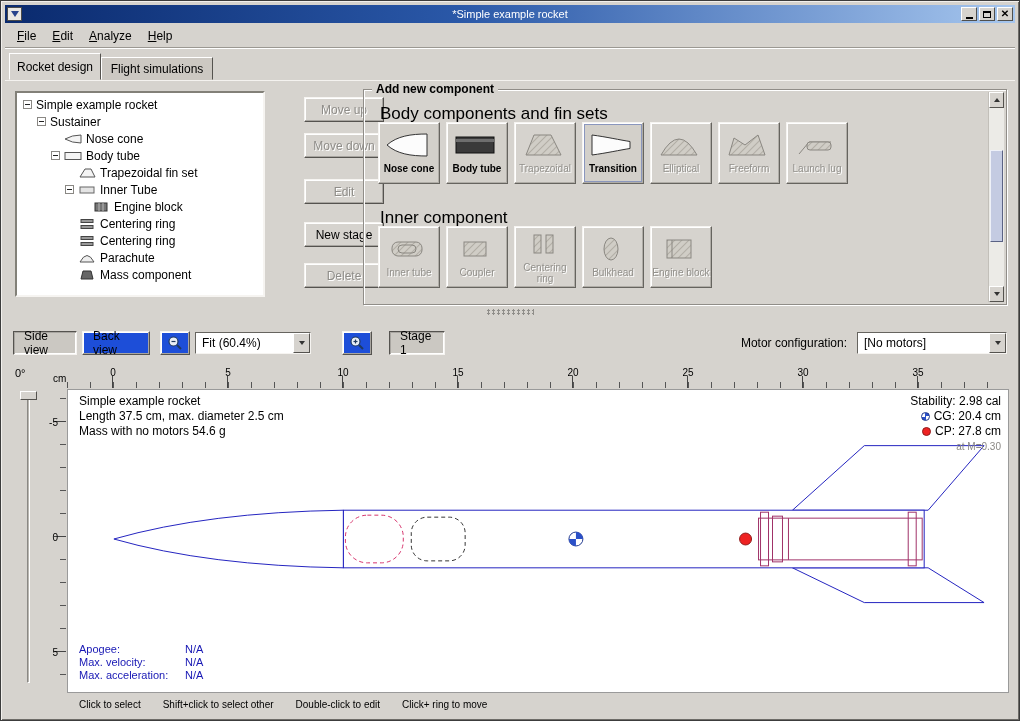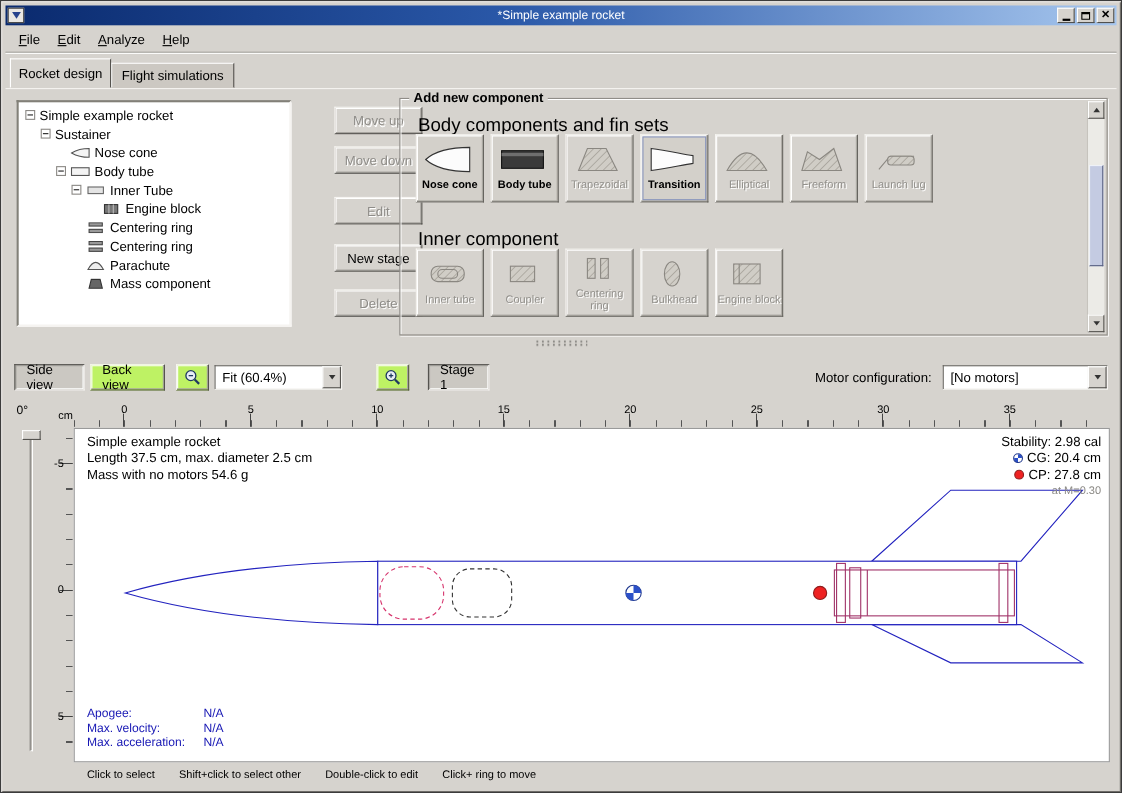--- a/index.html
+++ b/index.html
@@ -61,21 +61,21 @@
   .vs-up{top:0;} .vs-down{bottom:0;}
   .tri-up{width:0;height:0;border-left:3px solid transparent;border-right:3px solid transparent;border-bottom:4px solid #333;}
   .tri-down{width:0;height:0;border-left:3px solid transparent;border-right:3px solid transparent;border-top:4px solid #333;}
   .vs-thumb{position:absolute;left:1px;width:13px;top:58px;height:92px;background:#c4cbe2;border:1px solid;border-color:#eef1f8 #5a6284 #5a6284 #eef1f8;}
 
   
   .splitter{position:absolute;left:0;right:0;top:306px;height:10px;display:flex;align-items:center;justify-content:center;}
   .splitter-dots{width:48px;height:6px;background-image:radial-gradient(circle,#8f8d89 1px,transparent 1.3px);background-size:5px 3px;}
 
   
-  .tb-btn{position:absolute;top:330px;height:24px;display:flex;align-items:center;justify-content:center;padding:0 10px;background:#bef264;border:1px solid;border-color:#f6f4f1 #55534f #55534f #f6f4f1;box-shadow:inset -1px -1px 0 #a8a5a0, inset 1px 1px 0 #fff;font-size:12px;cursor:default;}
+  .tb-btn{position:absolute;top:330px;height:24px;display:flex;align-items:center;justify-content:center;padding:0 10px;background:#1d4ed8;border:1px solid;border-color:#f6f4f1 #55534f #55534f #f6f4f1;box-shadow:inset -1px -1px 0 #a8a5a0, inset 1px 1px 0 #fff;font-size:12px;cursor:default;}
   .tb-btn.toggled{border-color:#55534f #f6f4f1 #f6f4f1 #55534f;box-shadow:inset 1px 1px 0 #a8a5a0, inset -1px -1px 0 #fff;background:#cbc8c2;}
   .combo{position:absolute;height:22px;background:#fff;border:1px solid;border-color:#66645f #f6f4f1 #f6f4f1 #66645f;display:flex;align-items:stretch;}
   .combo-value{flex:1;display:flex;align-items:center;padding:0 6px;white-space:nowrap;overflow:hidden;}
   .combo-arrow{width:17px;background:#d6d3ce;border:1px solid;border-color:#fff #55534f #55534f #fff;display:flex;align-items:center;justify-content:center;}
   .motor-label{position:absolute;top:335px;right:172px;}
 
   
   .rot-label{position:absolute;left:14px;top:366px;font-size:11px;}
   .rot-track{position:absolute;left:26px;top:392px;width:3px;height:290px;background:#b9b6b0;border:1px solid;border-color:#8a8884 #fff #fff #8a8884;}
   .rot-handle{position:absolute;left:19px;top:390px;width:17px;height:9px;background:#d6d3ce;border:1px solid;border-color:#fff #55534f #55534f #fff;}
@@ -171,20 +171,29 @@
     <div class="tree-row" style="padding-left:32px">
       <span class="expander"></span>
       <span class="ticon">
           <svg width="18" height="10" viewBox="0 0 18 10">
             <rect x="1" y="1.5" width="16" height="7" fill="#f4f4f4" stroke="#555"></rect>
           </svg>
         </span>
       <span class="tlabel">Body tube</span>
     </div>
     <div class="tree-row" style="padding-left:46px">
+      <span class="tspacer"></span>
+      <span class="ticon">
+          <svg width="18" height="10" viewBox="0 0 18 10">
+            <path d="M2,9 L7,1 L13,1 L17,9 Z" fill="#f4f4f4" stroke="#555"></path>
+          </svg>
+        </span>
+      <span class="tlabel">Trapezoidal fin set</span>
+    </div>
+    <div class="tree-row" style="padding-left:46px">
       <span class="expander"></span>
       <span class="ticon">
           <svg width="18" height="10" viewBox="0 0 18 10">
             <rect x="2" y="2" width="14" height="6" fill="#e4e4e4" stroke="#666"></rect>
           </svg>
         </span>
       <span class="tlabel">Inner Tube</span>
     </div>
     <div class="tree-row" style="padding-left:60px">
       <span class="tspacer"></span>

